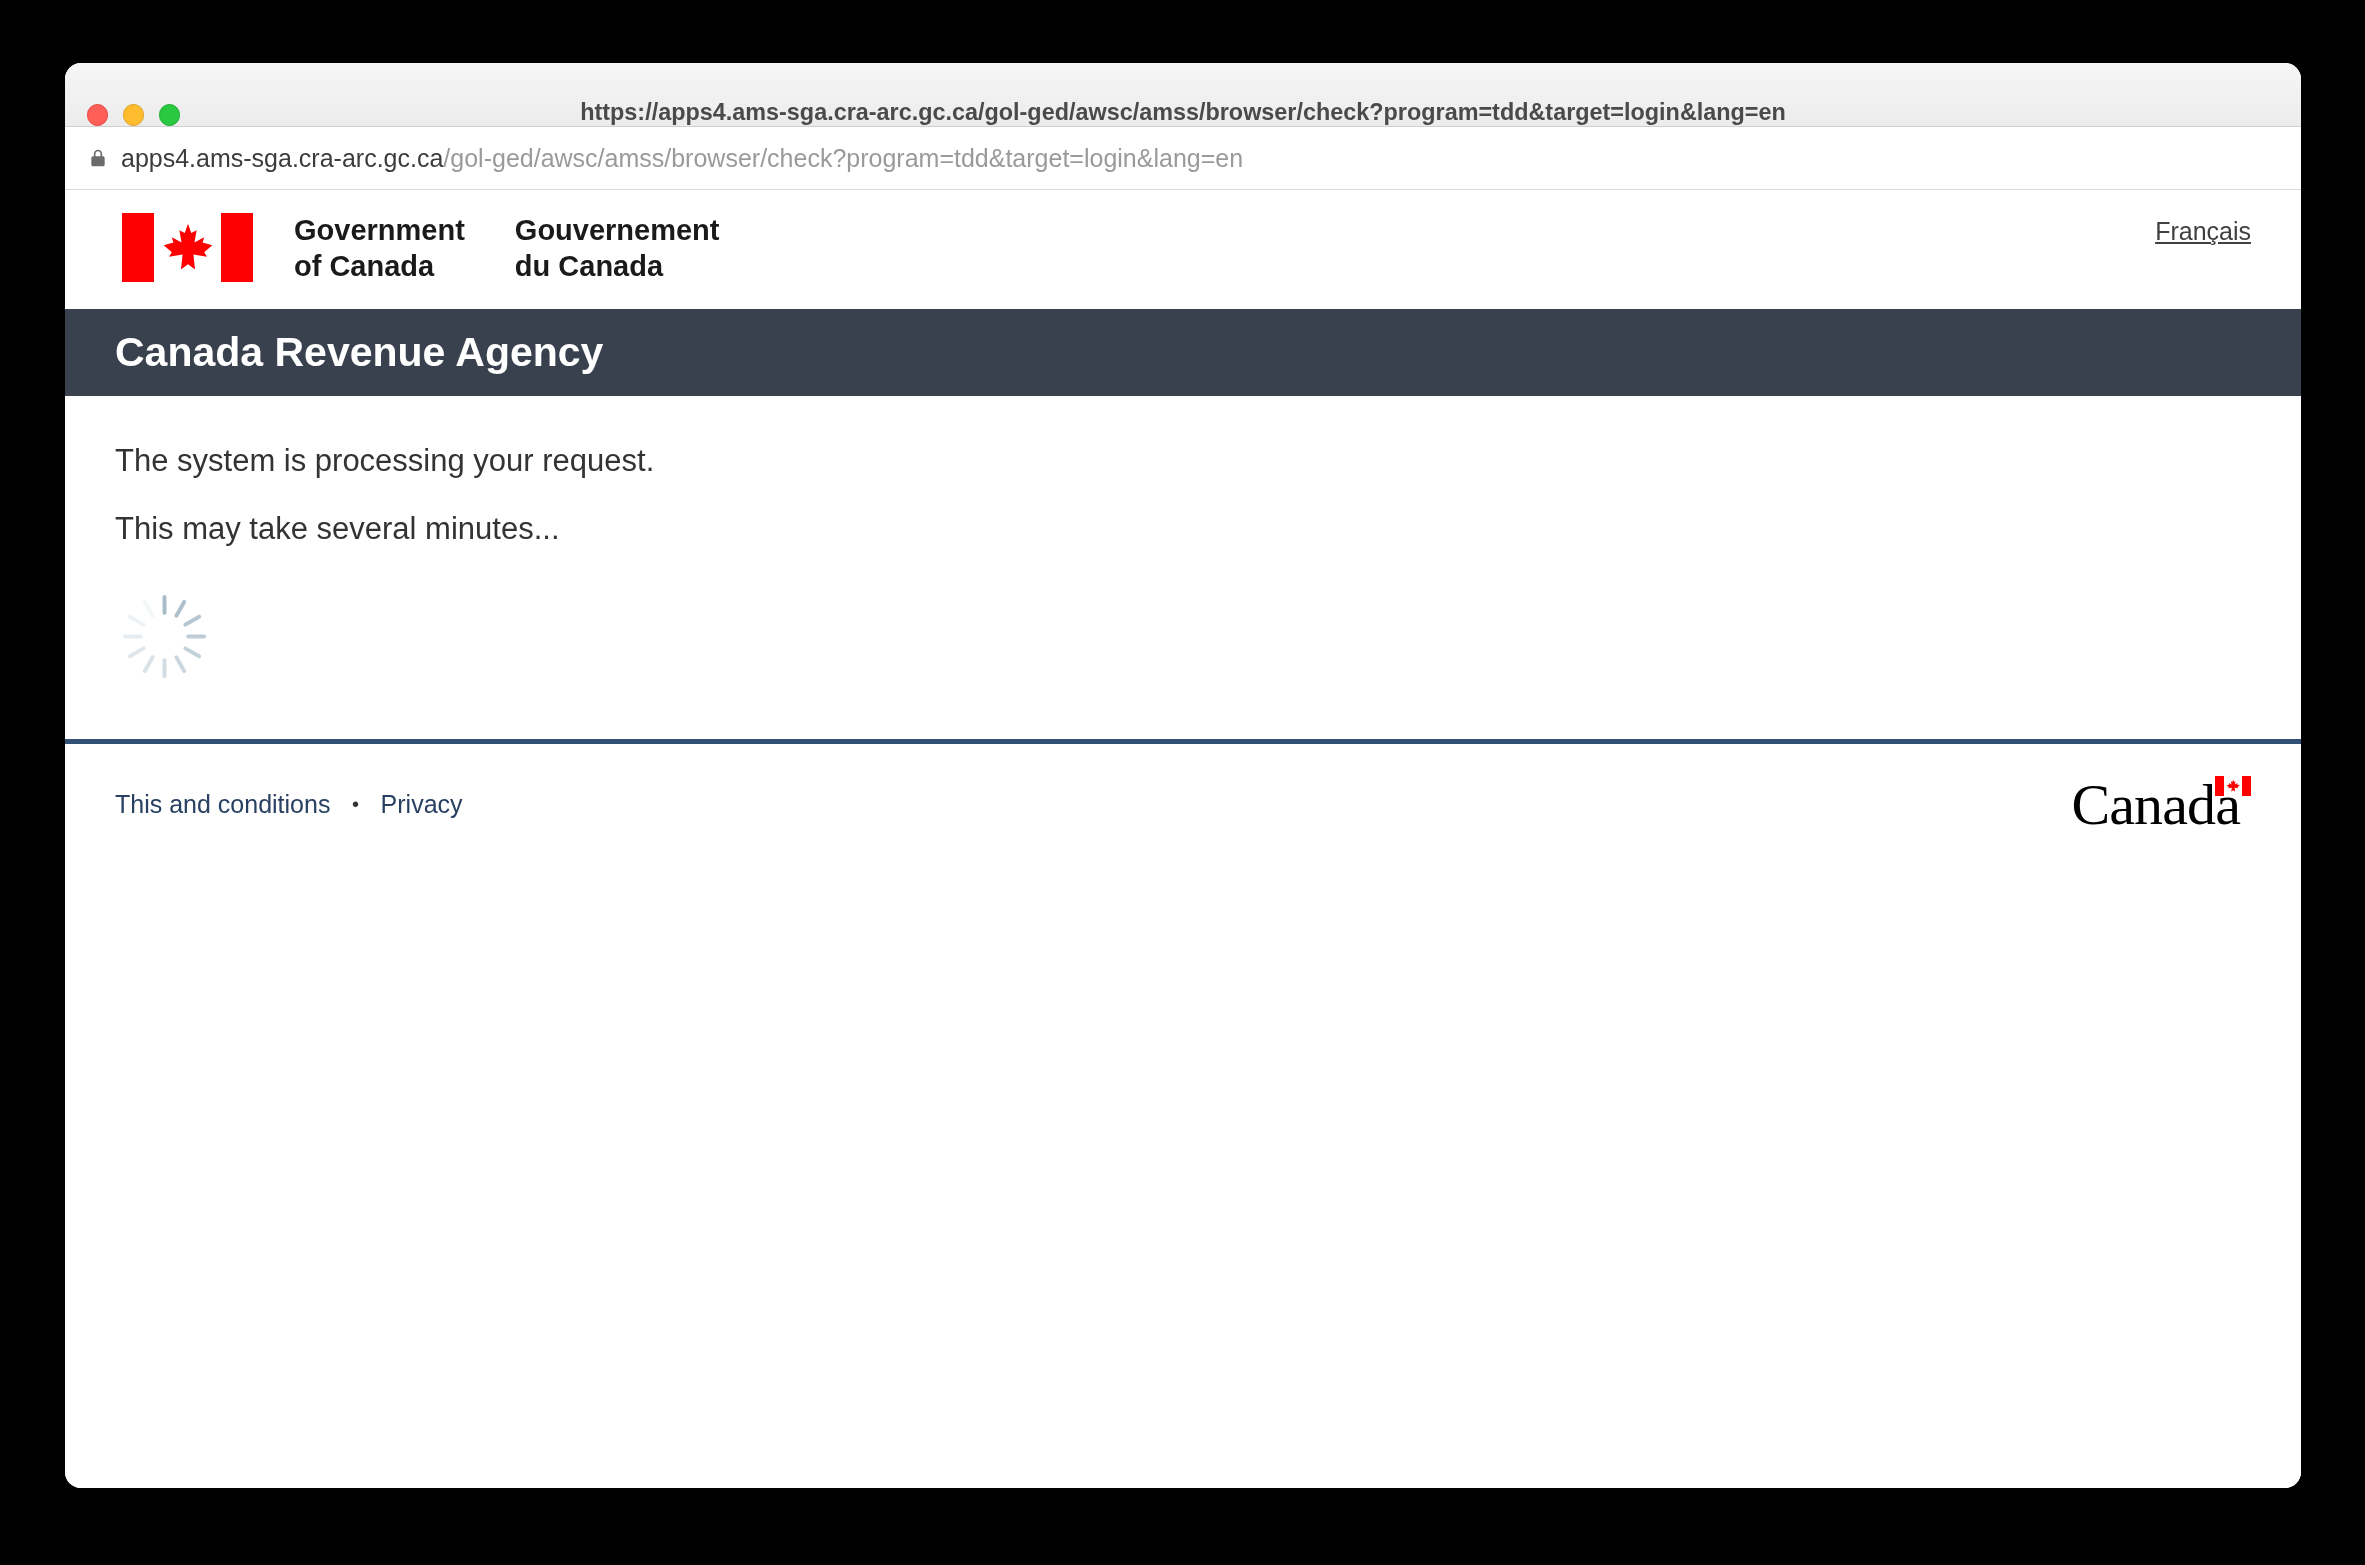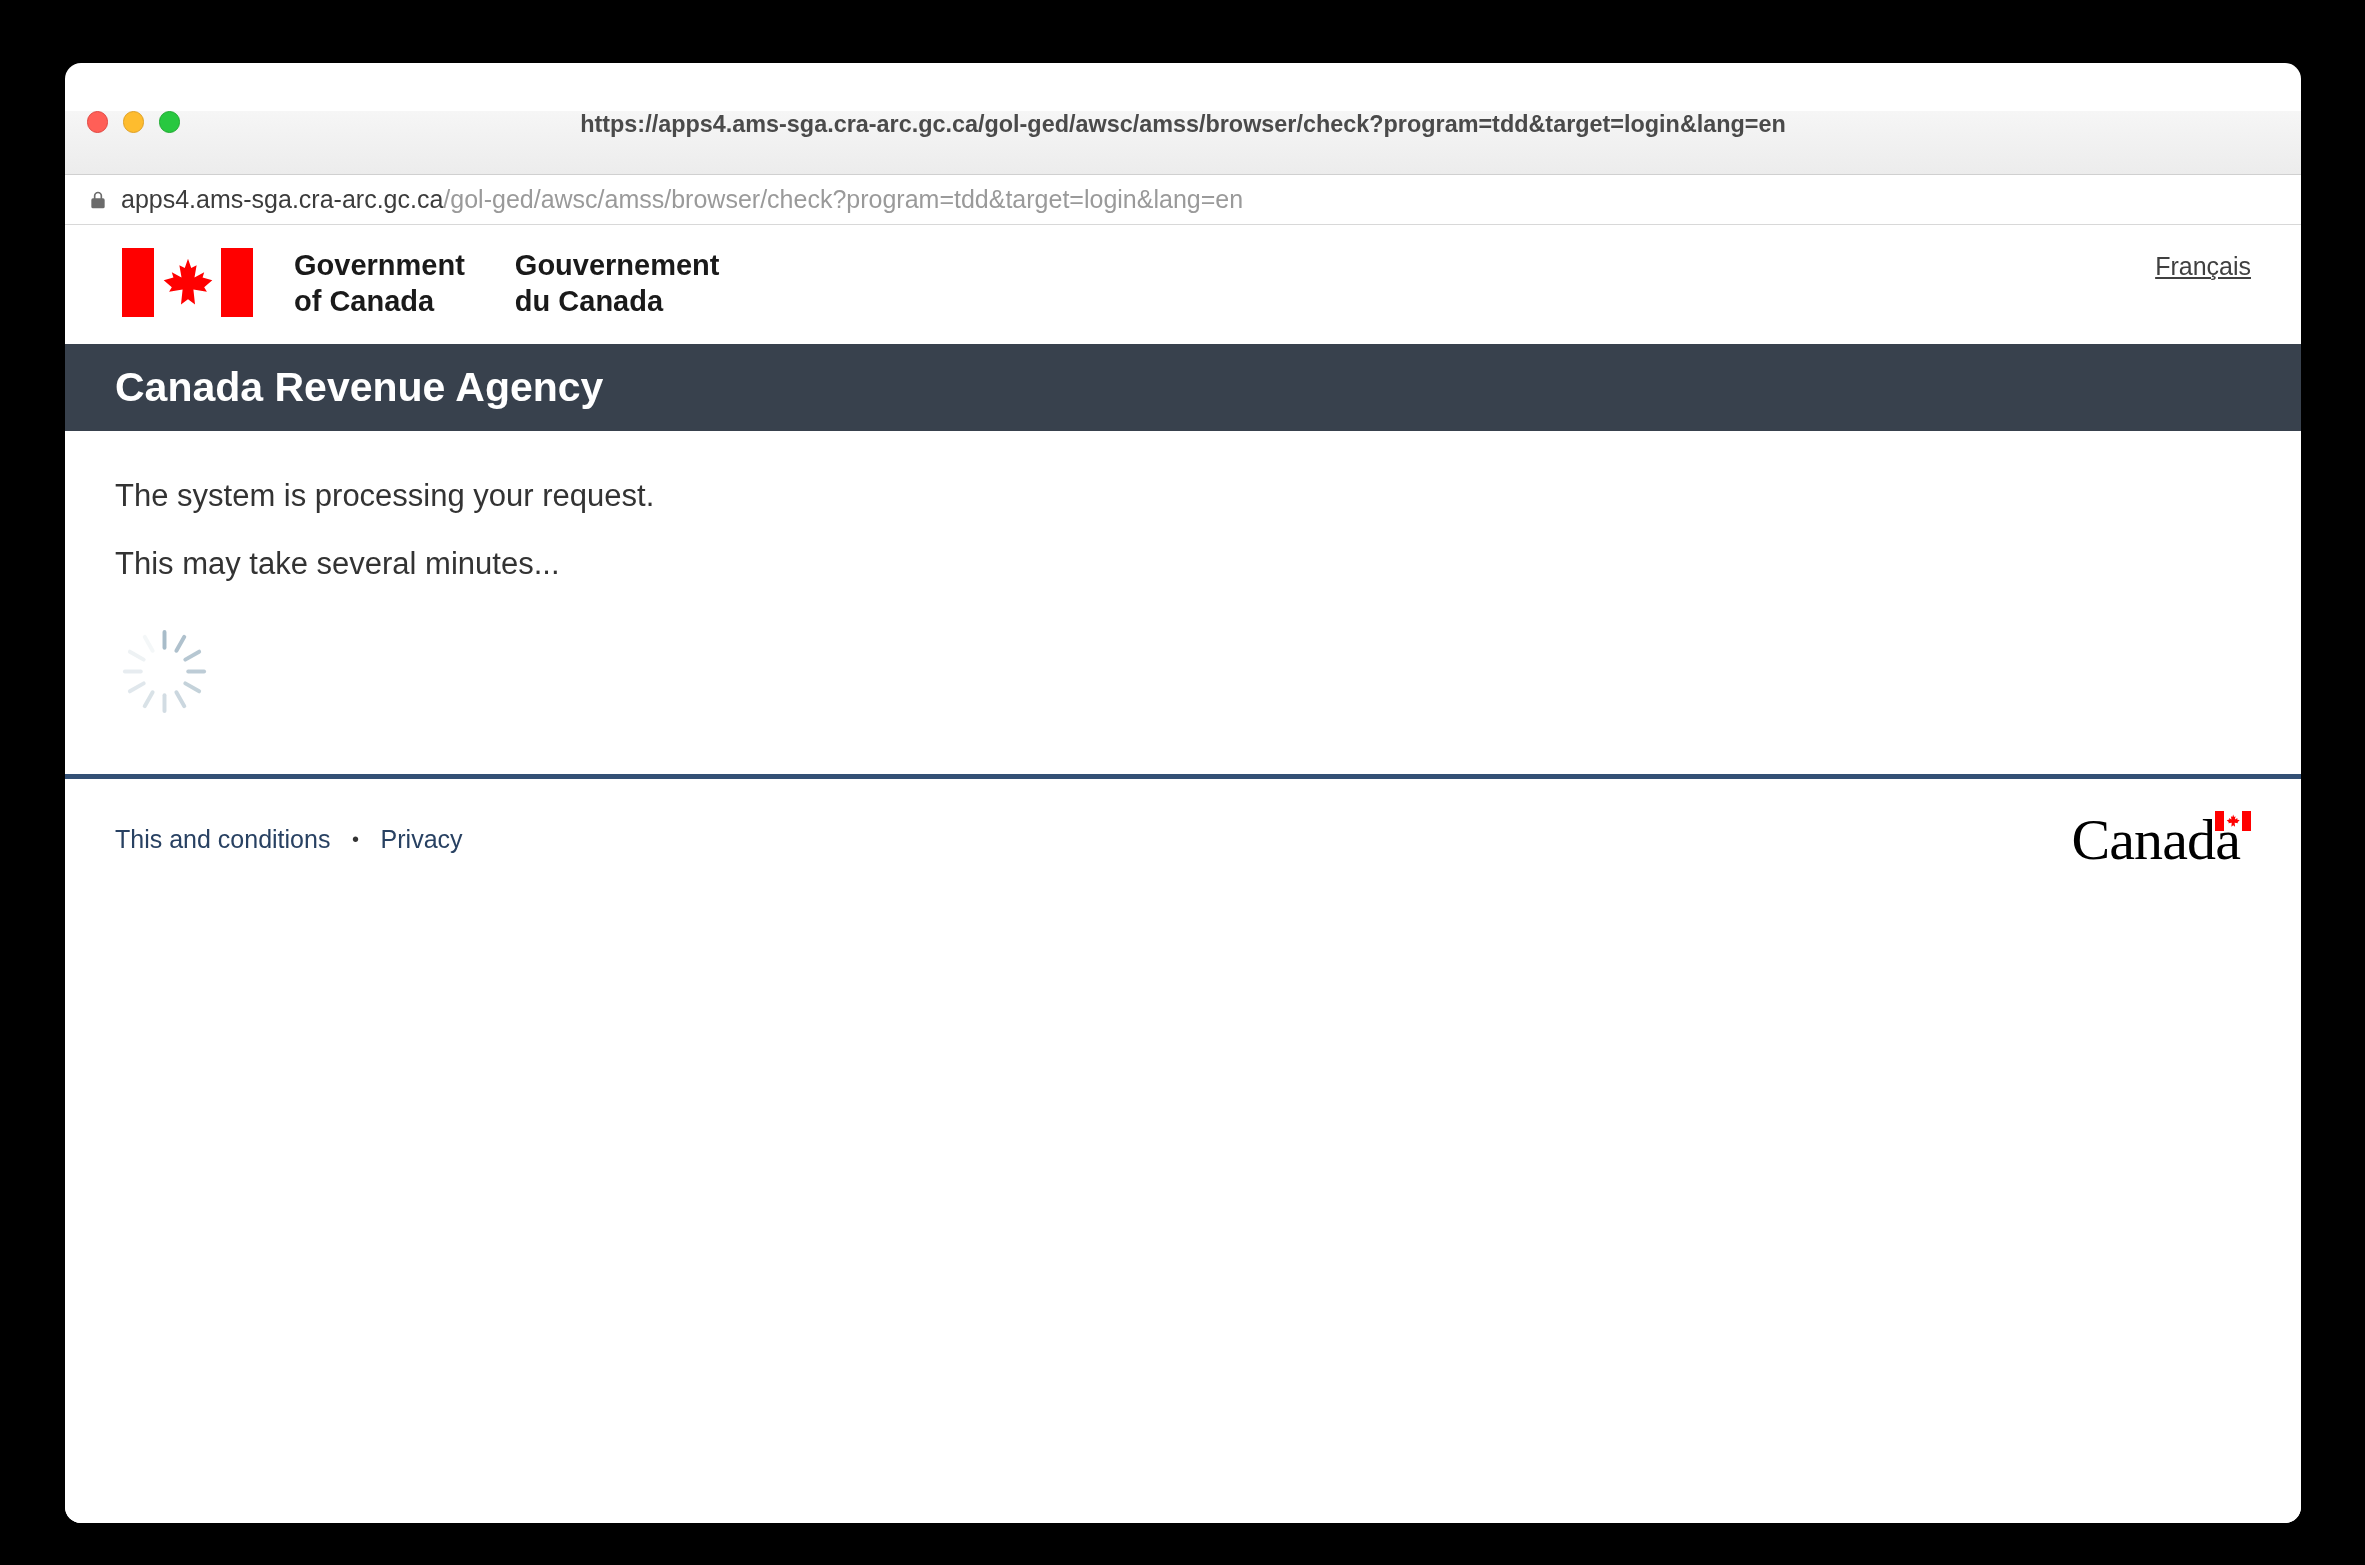--- a/index.html
+++ b/index.html
@@ -18,24 +18,23 @@
       background: #fff;
       border-radius: 16px;
       overflow: hidden;
       box-shadow: 0 18px 72px rgba(0,0,0,0.5);
     }
     .titlebar {
       height: 64px;
       background: linear-gradient(#f6f6f6, #ececec);
       border-bottom: 0.9px solid #d0d0d0;
       display: flex;
-      align-items: flex-start;
+      align-items: flex-end;
       padding: 0 18px;
       position: relative;
-      margin-top: 48px;
     }
     .traffic-lights {
       display: flex;
       gap: 14.4px;
       position: absolute;
       left: 21.6px;
     }
     .traffic-light {
       width: 21.6px; height: 21.6px; border-radius: 50%;
     }
@@ -43,21 +42,21 @@
     .tl-yellow { background: #febc2e; border: 0.9px solid #dfa023; }
     .tl-green  { background: #28c840; border: 0.9px solid #1faa30; }
     .titlebar-title {
       flex: 1;
       text-align: center;
       font-size: 23.4px;
       font-weight: 600;
       color: #4a4a4a;
     }
     .addressbar {
-      height: 50px;
+      height: 63px;
       background: #fff;
       border-bottom: 0.9px solid #d8d8d8;
       display: flex;
       align-items: center;
       padding: 0 23.4px;
       gap: 12.6px;
     }
     .lock-icon {
       width: 20px; height: 20px; color: #6b6b6b; flex-shrink: 0;
     }

